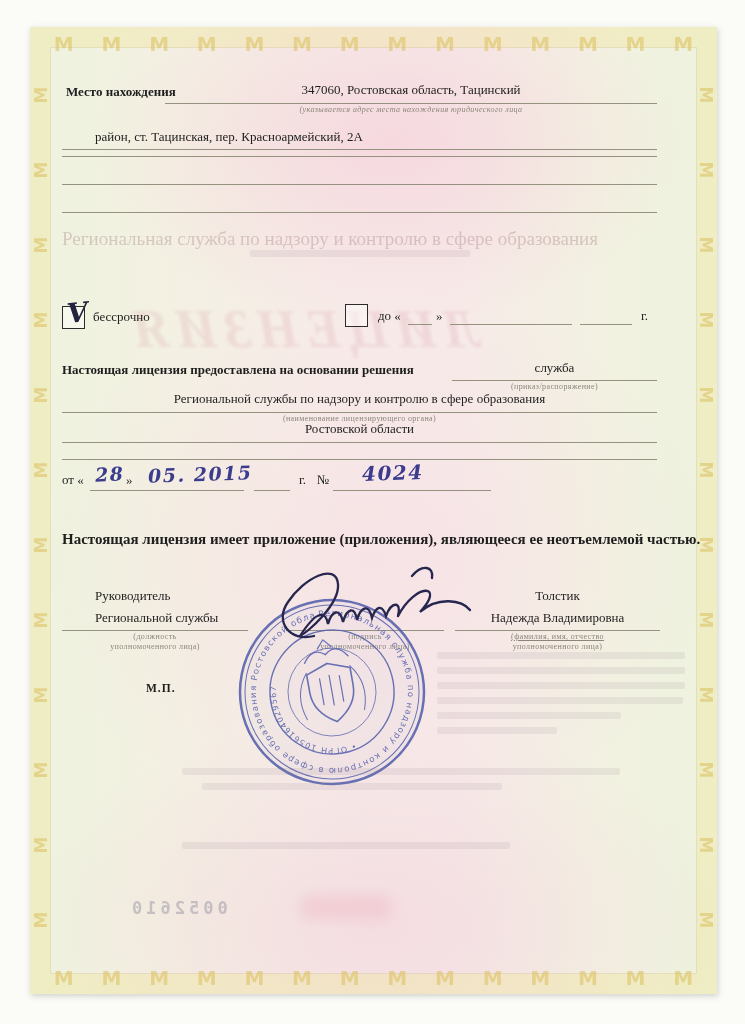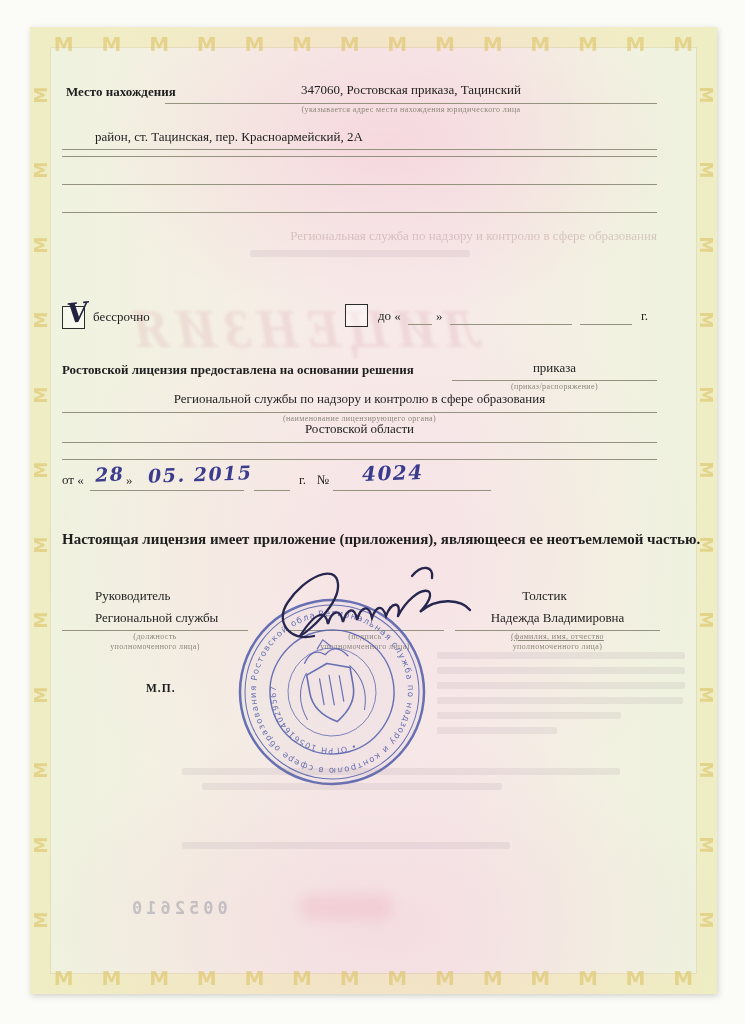--- a/index.html
+++ b/index.html
@@ -25,21 +25,21 @@
   .mstrip.right span{transform:rotate(90deg);}
   .abs{position:absolute;}
   .t{font-size:13px;line-height:1.2;white-space:nowrap;}
   .b{font-weight:bold;}
   .ctr{text-align:center;}
   .cap{font-size:8px;color:#8a867a;letter-spacing:.4px;text-align:center;white-space:nowrap;line-height:1.25;}
   .u{border-bottom:1px solid #95937f;}
   .box{width:21px;height:21px;border:1.7px solid #2b2b2b;background:rgba(255,255,255,.45);}
   .hw{font-family:"DejaVu Serif",serif;font-style:italic;font-weight:600;color:#3c3c8e;
       letter-spacing:1.5px;white-space:nowrap;}
-  .ghostline{font-size:13px;color:rgba(160,120,125,.35);filter:blur(.6px);text-align:right;white-space:nowrap;font-family:Liberation Serif, serif;}
+  .ghostline{font-size:19px;color:rgba(160,120,125,.35);filter:blur(.6px);text-align:left;white-space:nowrap;font-family:Liberation Serif, serif;}
   .ghosttitle{font-size:54px;font-weight:bold;font-style:italic;letter-spacing:6px;
       color:rgba(208,122,145,.16);transform:scaleX(-1);filter:blur(1.5px);white-space:nowrap;}
   .stripe{height:7px;background:rgba(140,120,140,.12);border-radius:2px;margin-bottom:8px;filter:blur(.5px);}
   .serial{font-family:"DejaVu Sans Mono",monospace;font-weight:bold;font-size:17px;letter-spacing:4px;
       color:rgba(140,140,158,.45);transform:scaleX(-1);filter:blur(.4px);}
   .pinkblob{width:92px;height:24px;background:rgba(230,150,170,.22);filter:blur(6px);border-radius:10px;}
   svg{overflow:visible;}
 </style>
 </head>
 <body>
@@ -107,41 +107,41 @@
         <span>M</span>
         <span>M</span>
       </div>
   </div>
 
   <div class="abs ghostline" style="left:62px;top:228px;width:595px;">Региональная служба по надзору и контролю в сфере образования</div>
   <div class="abs stripe" style="left:250px;top:250px;width:220px;"></div>
   <div class="abs ghosttitle" style="left:150px;top:298px;width:330px;text-align:center;">ЛИЦЕНЗИЯ</div>
 
   <div class="abs t b" style="left:66px;top:84px;">Место нахождения</div>
-  <div class="abs u t ctr" style="left:165px;top:82px;width:492px;height:21px;">347060, Ростовская приказа, Тацинский</div>
-  <div class="abs cap" style="left:165px;top:105px;width:492px;">(указывается адрес места нахождения юридического лица</div>
+  <div class="abs u t ctr" style="left:165px;top:82px;width:492px;height:21px;">347060, Ростовская область, Тацинский</div>
+  <div class="abs cap" style="left:165px;top:105px;width:492px;font-style:italic;">(указывается адрес места нахождения юридического лица</div>
   <div class="abs u t" style="left:62px;top:113px;width:595px;height:21px;padding-left:33px;box-sizing:border-box;margin-top:16px;">район, ст. Тацинская, пер. Красноармейский, 2А</div>
 
   <div class="abs u" style="left:62px;top:141px;width:595px;height:15px;"></div>
   <div class="abs u" style="left:62px;top:169px;width:595px;height:15px;"></div>
   <div class="abs u" style="left:62px;top:197px;width:595px;height:15px;"></div>
 
   <div class="abs box" style="left:62px;top:306px;"></div>
   <div class="abs hw" style="left:67px;top:297px;font-size:27px;transform:rotate(-6deg);color:#23233f;">V</div>
   <div class="abs t" style="left:93px;top:309px;">бессрочно</div>
   <div class="abs box" style="left:345px;top:304px;"></div>
   <div class="abs t" style="left:378px;top:308px;">до «</div>
   <div class="abs u" style="left:408px;top:308px;width:24px;height:16px;"></div>
   <div class="abs t" style="left:436px;top:308px;">»</div>
   <div class="abs u" style="left:450px;top:308px;width:122px;height:16px;"></div>
   <div class="abs u" style="left:580px;top:308px;width:52px;height:16px;"></div>
   <div class="abs t" style="left:641px;top:308px;">г.</div>
 
-  <div class="abs t b" style="left:62px;top:362px;">Ростовской лицензия предоставлена на основании решения</div>
-  <div class="abs u t ctr" style="left:452px;top:360px;width:205px;height:20px;">приказа</div>
+  <div class="abs t b" style="left:62px;top:362px;">Настоящая лицензия предоставлена на основании решения</div>
+  <div class="abs u t ctr" style="left:452px;top:360px;width:205px;height:20px;">служба</div>
   <div class="abs cap" style="left:452px;top:382px;width:205px;">(приказ/распоряжение)</div>
   <div class="abs u t ctr" style="left:62px;top:391px;width:595px;height:21px;">Региональной службы по надзору и контролю в сфере образования</div>
   <div class="abs cap" style="left:62px;top:414px;width:595px;">(наименование лицензирующего органа)</div>
   <div class="abs u t ctr" style="left:62px;top:421px;width:595px;height:21px;">Ростовской области</div>
   <div class="abs u" style="left:62px;top:444px;width:595px;height:15px;"></div>
 
   <div class="abs t" style="left:62px;top:472px;">от «</div>
   <div class="abs u" style="left:90px;top:468px;width:154px;height:22px;"></div>
   <div class="abs hw" style="left:95px;top:463px;font-size:19px;transform:rotate(-3deg);">28</div>
   <div class="abs t" style="left:126px;top:472px;">»</div>
@@ -157,21 +157,21 @@
   <div class="abs t" style="left:95px;top:588px;">Руководитель</div>
   <div class="abs t" style="left:95px;top:610px;">Региональной службы</div>
   <div class="abs u" style="left:62px;top:616px;width:186px;height:14px;"></div>
   <div class="abs cap" style="left:62px;top:632px;width:186px;">(должность</div>
   <div class="abs cap" style="left:62px;top:642px;width:186px;">уполномоченного лица)</div>
 
   <div class="abs u" style="left:286px;top:616px;width:158px;height:14px;"></div>
   <div class="abs cap" style="left:286px;top:632px;width:158px;">(подпись</div>
   <div class="abs cap" style="left:286px;top:642px;width:158px;">уполномоченного лица)</div>
 
-  <div class="abs t ctr" style="left:442px;top:588px;width:205px;text-align:center;">Толстик</div>
+  <div class="abs t ctr" style="left:455px;top:588px;width:205px;text-align:center;">Толстик</div>
   <div class="abs t ctr" style="left:455px;top:610px;width:205px;">Надежда Владимировна</div>
   <div class="abs u" style="left:455px;top:616px;width:205px;height:14px;"></div>
   <div class="abs cap" style="left:455px;top:632px;width:205px;text-decoration:underline;">(фамилия, имя, отчество</div>
   <div class="abs cap" style="left:455px;top:642px;width:205px;">уполномоченного лица)</div>
 
   <div class="abs t b" style="left:146px;top:682px;font-size:11.5px;letter-spacing:1px;">М.П.</div>
 
   <div class="abs" style="left:237px;top:597px;width:190px;height:190px;opacity:.85;transform:rotate(-10deg);">
     <svg width="190" height="190" viewBox="0 0 190 190">
       <defs>

